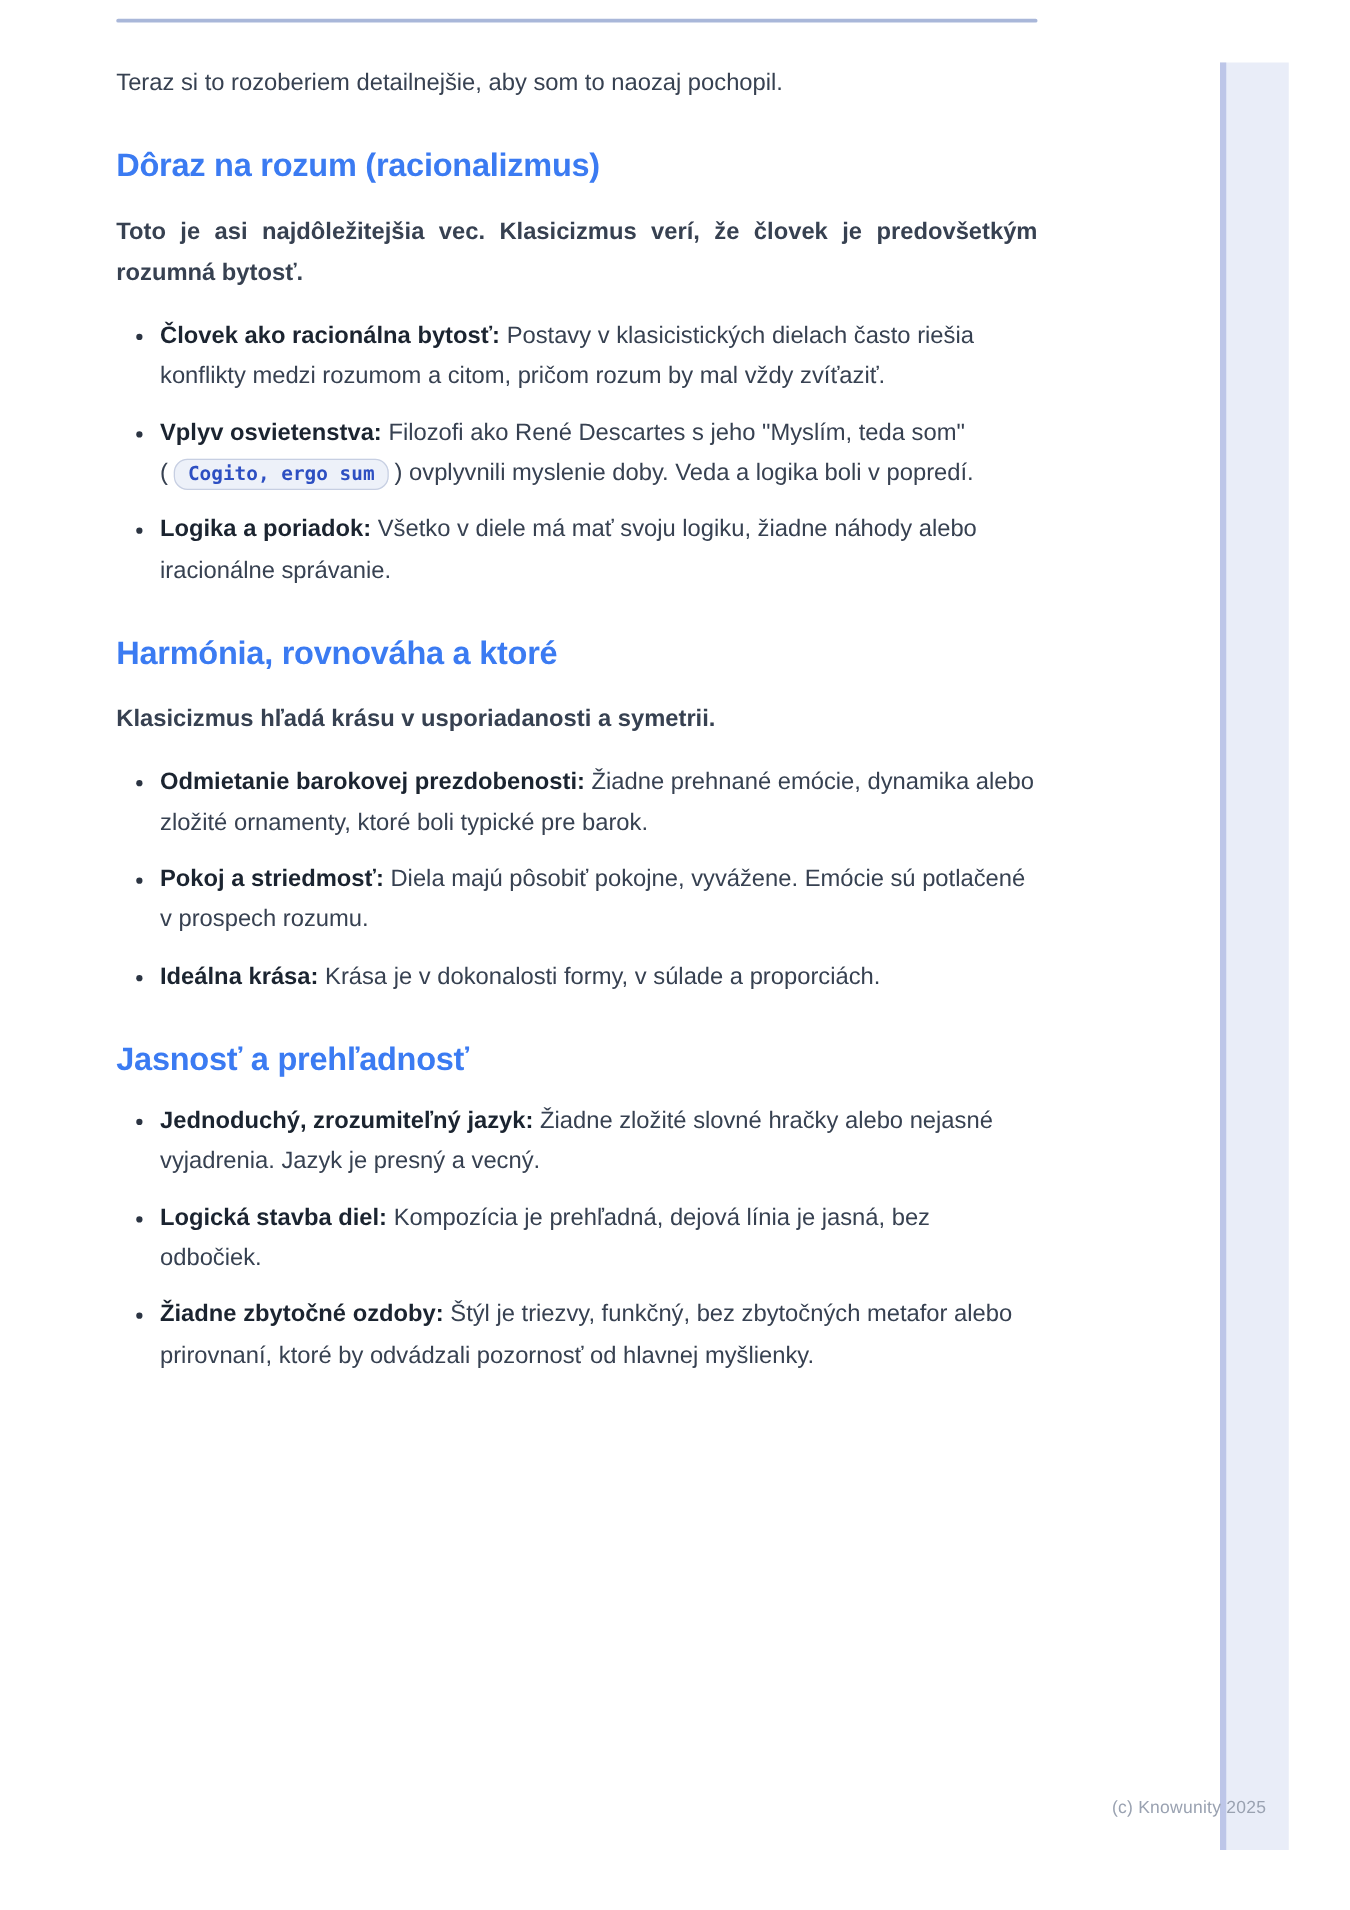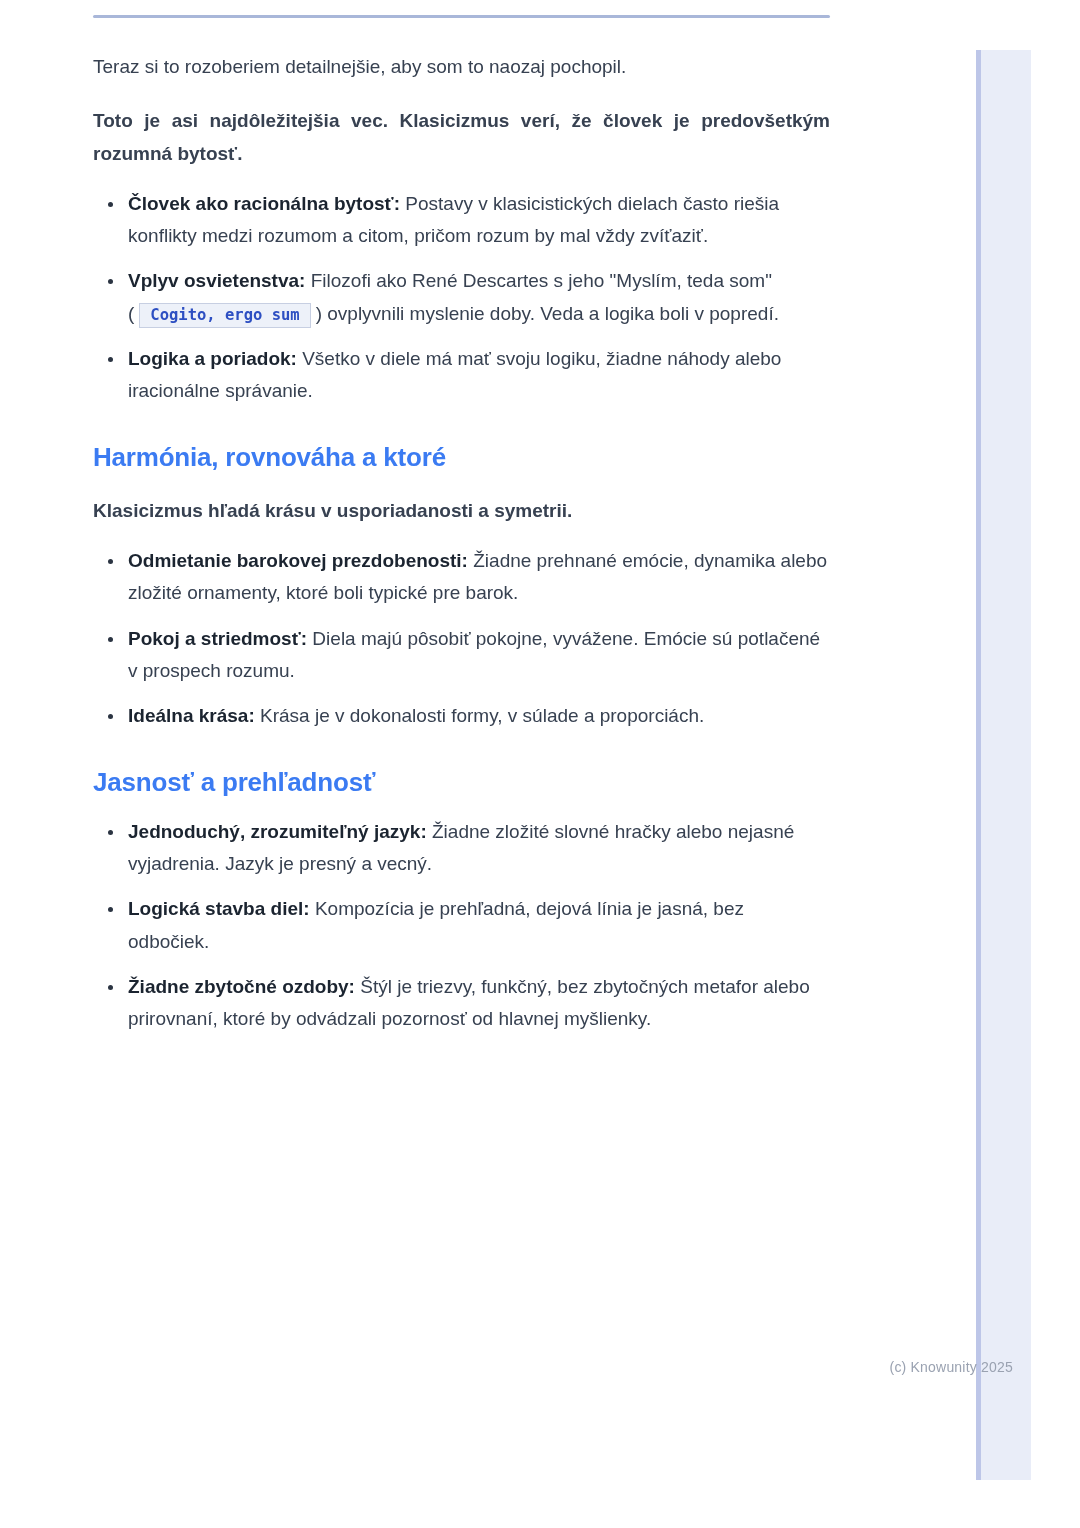--- a/index.html
+++ b/index.html
@@ -22,43 +22,44 @@
   h2{font-size:26px;line-height:1.2;font-weight:700;color:var(--h2);margin:34px 0 0;letter-spacing:-0.2px;}
   p.lead{font-size:19px;line-height:1.7;text-align:justify;margin:22px 0 0;font-weight:bold;}
   ul{margin:18px 0 0;padding:0 0 0 32px;list-style:disc;}
   li{font-size:19px;line-height:1.7;margin:0 0 13px;padding-left:3px;}
   li:last-child{margin-bottom:0;}
   li::marker{color:#2b3442;font-size:0.85em;}
   .b{font-weight:700;color:var(--bold);}
   code.chip{
     font-family:"DejaVu Sans Mono", monospace;font-size:15.5px;font-weight:700;
     color:var(--code-text);background:var(--code-bg);border:1px solid var(--code-border);
-    border-radius:0;padding:2px 10px 3px;margin:0 5px;white-space:nowrap;
+    border-radius:11px;padding:2px 10px 3px;margin:0 5px;white-space:nowrap;
   }
   .side-strip{
     position:absolute;left:976px;top:50px;width:50px;height:1430px;
     background:var(--strip-fill);border-left:5px solid var(--strip-border);z-index:1;
   }
   .footer{
-    position:absolute;top:1359px;right:67px;font-size:14px;color:var(--footer);
+    position:absolute;top:1437px;right:67px;font-size:14px;color:var(--footer);
     z-index:3;letter-spacing:0.2px;
   }
 </style>
 </head>
 <body>
 
 <div class="side-strip"></div>
 
 <main class="content">
 
   <div class="title-rule"></div>
 
   <p class="intro">Teraz si to rozoberiem detailnejšie, aby som to naozaj pochopil.</p>
 
   <section>
+    <h2>Dôraz na rozum (racionalizmus)</h2>
     <p class="lead">Toto je asi najdôležitejšia vec. Klasicizmus verí, že človek je predovšetkým rozumná bytosť.</p>
     <ul>
       <li><span class="b">Človek ako racionálna bytosť:</span><span> Postavy v klasicistických dielach často riešia konflikty medzi rozumom a citom, pričom rozum by mal vždy zvíťaziť.</span></li>
       <li><span class="b">Vplyv osvietenstva:</span><span> Filozofi ako René Descartes s jeho "Myslím, teda som" (</span><code class="chip">Cogito, ergo sum</code><span>) ovplyvnili myslenie doby. Veda a logika boli v popredí.</span></li>
       <li><span class="b">Logika a poriadok:</span><span> Všetko v diele má mať svoju logiku, žiadne náhody alebo iracionálne správanie.</span></li>
     </ul>
   </section>
 
   <section>
     <h2>Harmónia, rovnováha a ktoré</h2>

